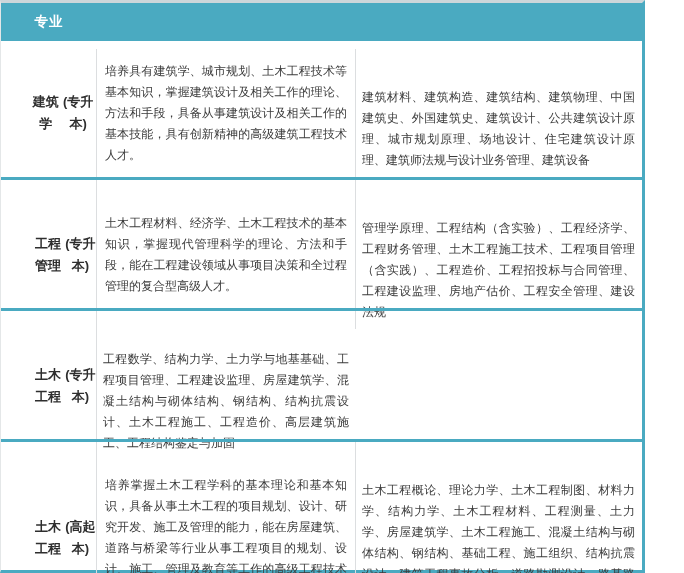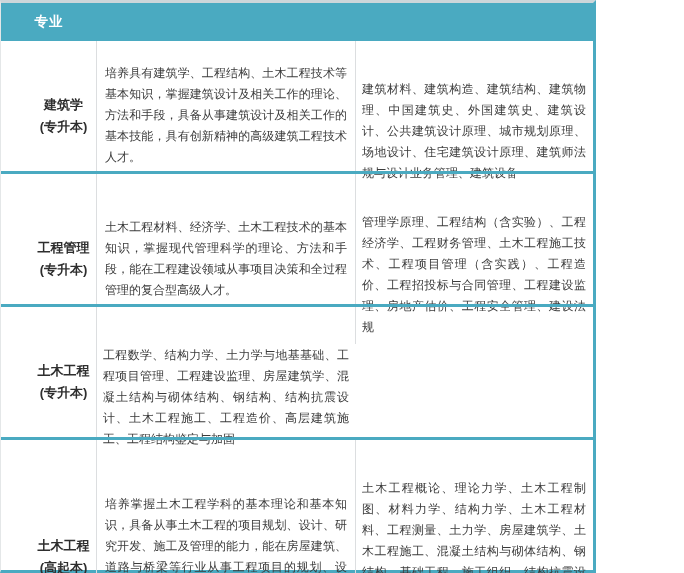--- a/index.html
+++ b/index.html
@@ -1,28 +1,29 @@
 <!DOCTYPE html>
 <html><head>
 <meta charset="utf-8">
 <style>
   html, body { margin: 0; padding: 0; background: #ffffff; }
   * { box-sizing: border-box; }
 
   .program-table {
-    width: 596px;
+    width: 645px;
     height: 573px;
     background: #ffffff;
     border-top: 3px solid #ccd6da;
     border-left: 1px solid #e4e7e8;
     border-right: 3px solid #4aaac1;
     border-bottom: 3px solid #4aaac1;
     display: flex;
     flex-direction: column;
     font-family: "Liberation Sans", "DejaVu Sans", sans-serif;
+    gap: 8px;
   }
 
   .thead {
     flex: 0 0 38px;
     background: #4aaac1;
     display: grid;
     grid-template-columns: 96px 259px 1fr;
     align-items: center;
   }
   .thead .hcell {
@@ -39,21 +40,20 @@
     flex: 1 1 0;
     display: grid;
     grid-template-columns: 96px 259px 1fr;
     min-height: 0;
   }
   .trow + .trow { border-top: 3px solid #4aaac1; }
 
   .cell { display: flex; align-items: center; min-width: 0; }
 
   .cell-major {
-    flex-direction: column;
     justify-content: center;
     text-align: center;
     font-weight: bold;
     font-size: 13px;
     line-height: 22px;
     color: #2e2e2e;
     border-right: 1px solid #dcdee0;
     padding-left: 30px;
   }
 
@@ -81,21 +81,21 @@
   </div>
 
   <div class="tbody">
 
     <div class="trow">
       <div class="cell cell-major">
         <span>建筑学</span>
         <span>(专升本)</span>
       </div>
       <div class="cell cell-direction">
-        <div class="cell-text">培养具有建筑学、工程结构、土木工程技术等基本知识，掌握建筑设计及相关工作的理论、方法和手段，具备从事建筑设计及相关工作的基本技能，具有创新精神的高级建筑工程技术人才。</div>
+        <div class="cell-text">培养具有建筑学、城市规划、土木工程技术等基本知识，掌握建筑设计及相关工作的理论、方法和手段，具备从事建筑设计及相关工作的基本技能，具有创新精神的高级建筑工程技术人才。</div>
       </div>
       <div class="cell cell-courses">
         <div class="cell-text">建筑材料、建筑构造、建筑结构、建筑物理、中国建筑史、外国建筑史、建筑设计、公共建筑设计原理、城市规划原理、场地设计、住宅建筑设计原理、建筑师法规与设计业务管理、建筑设备</div>
       </div>
     </div>
 
     <div class="trow">
       <div class="cell cell-major">
         <span>工程管理</span>
         <span>(专升本)</span>

